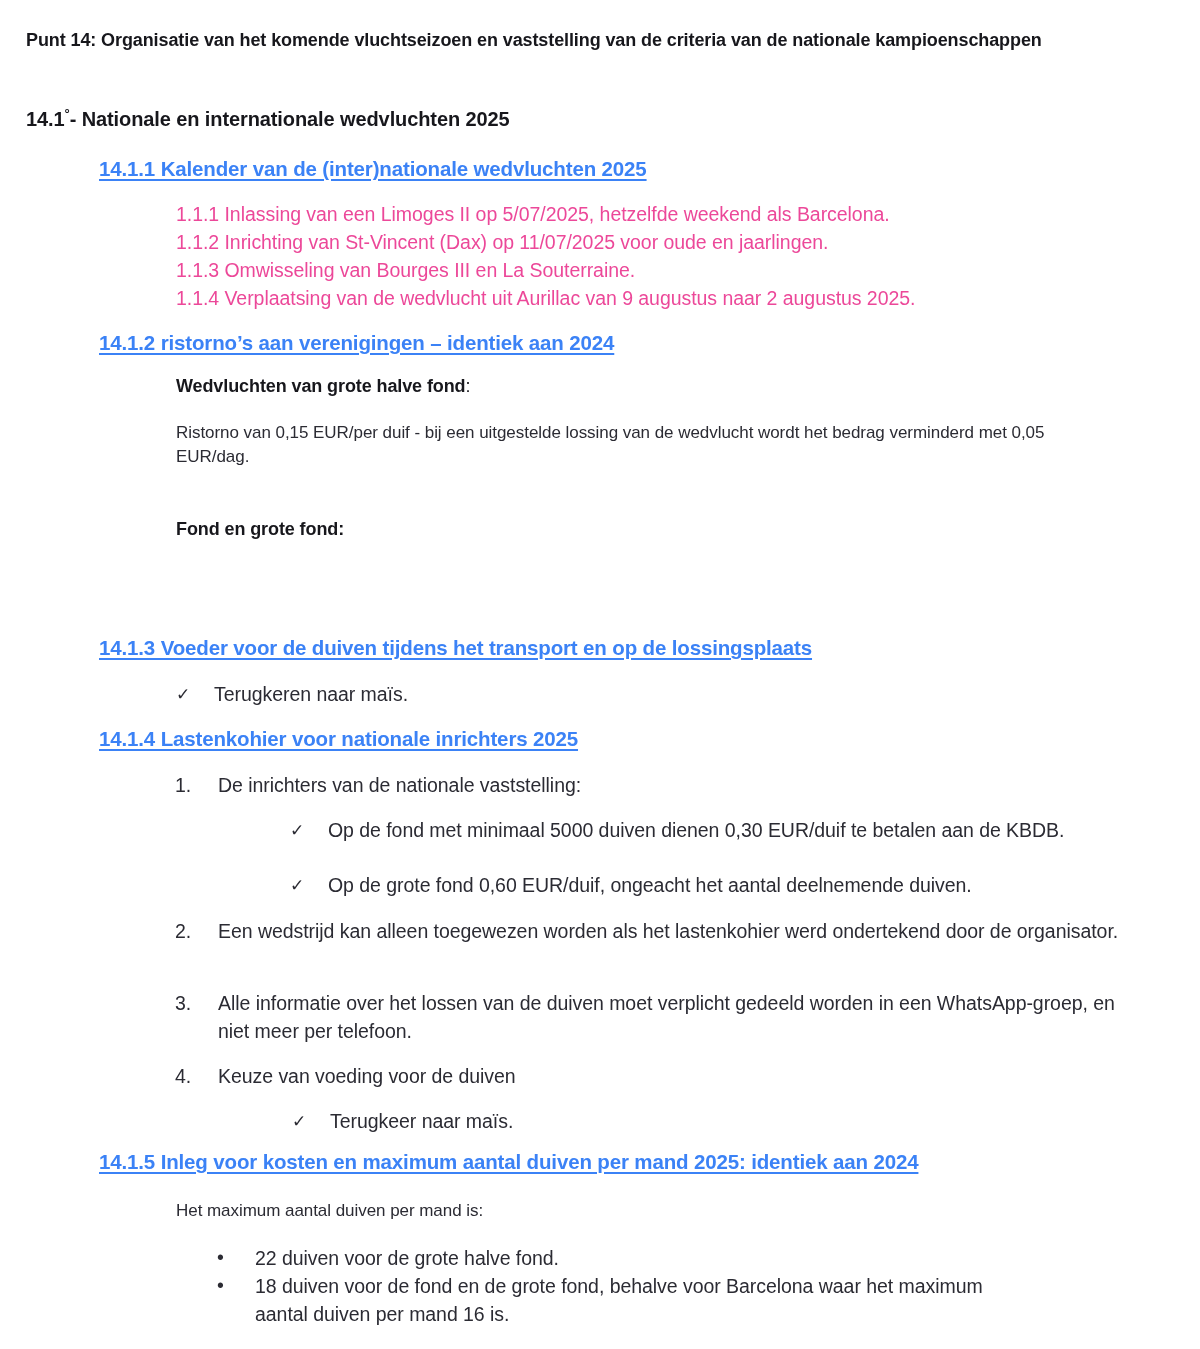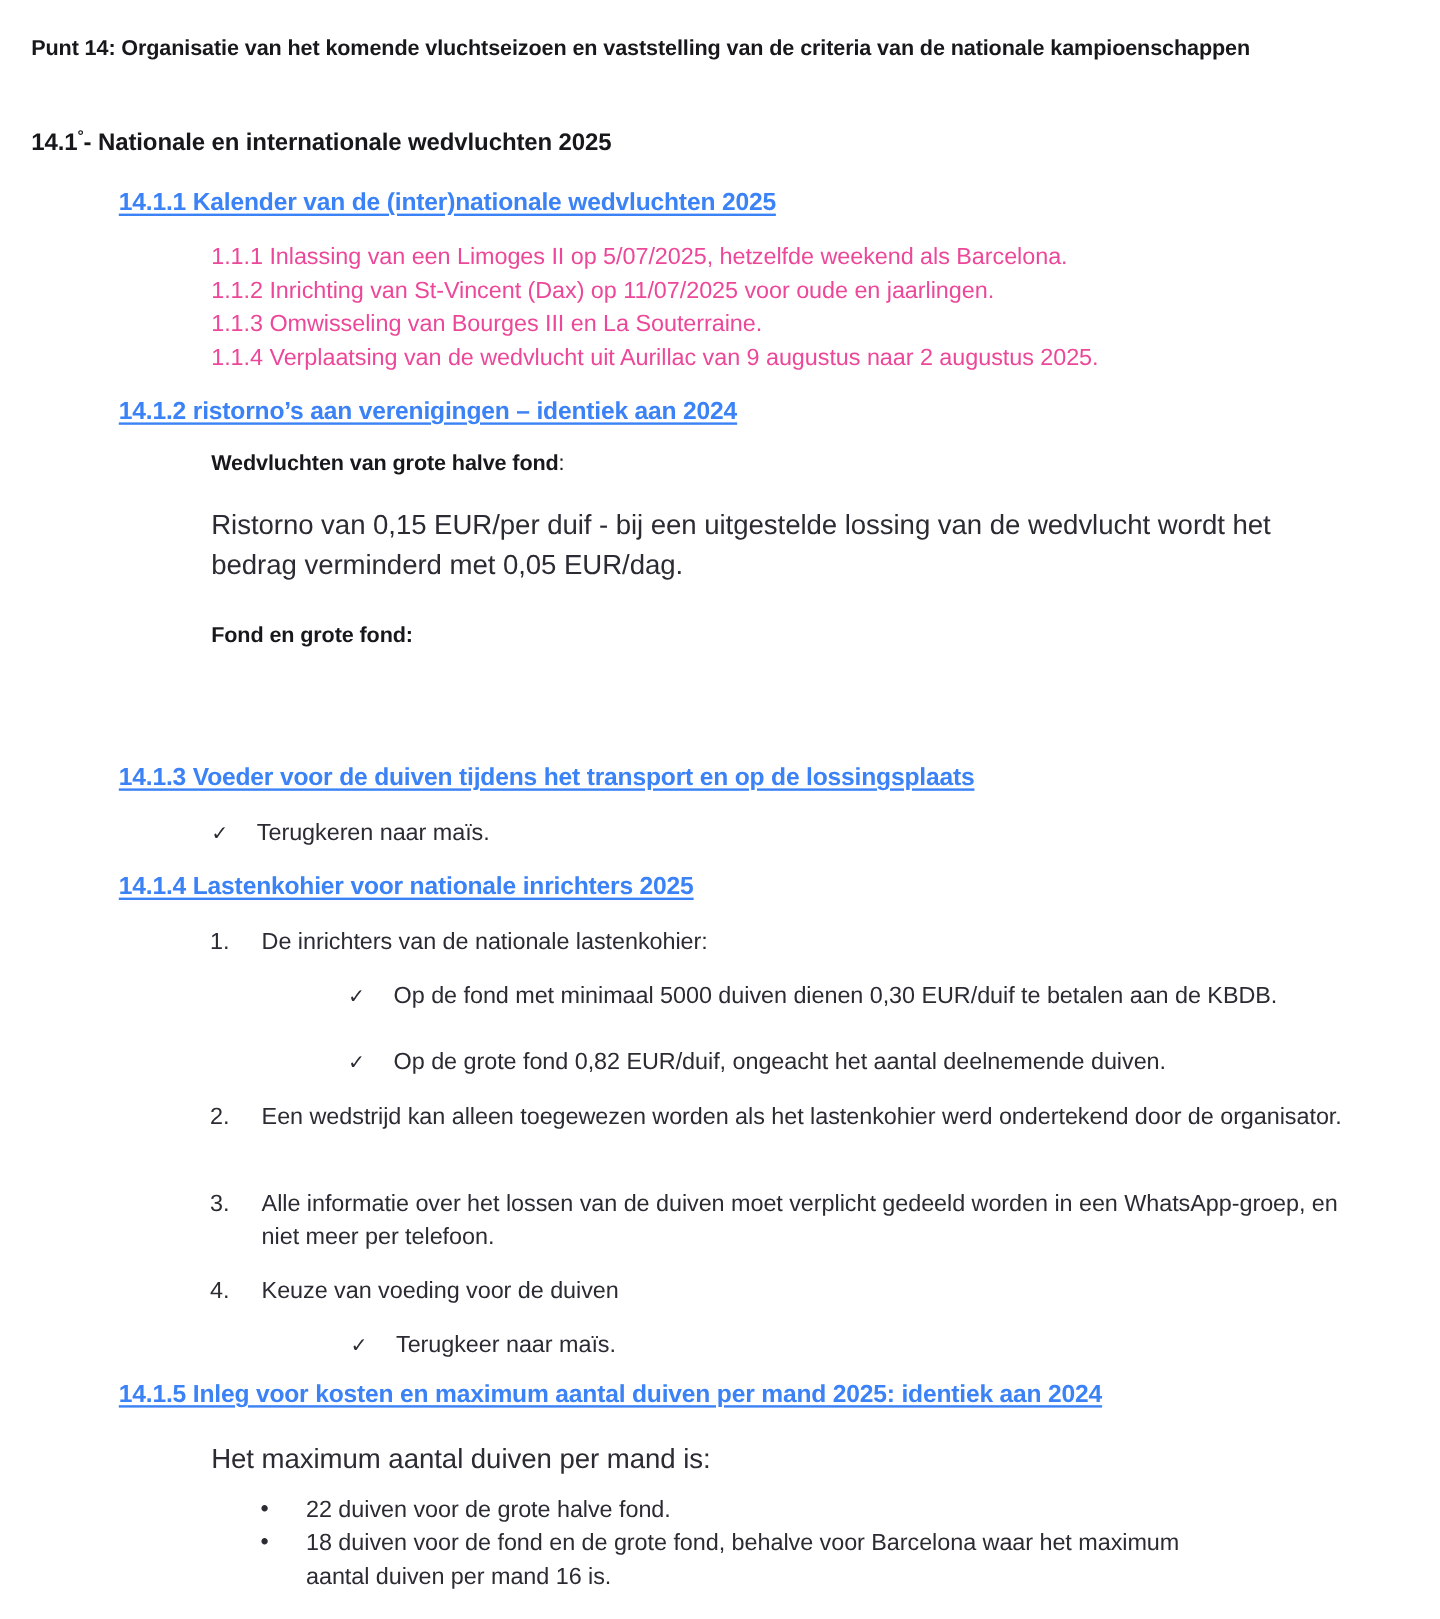--- a/index.html
+++ b/index.html
@@ -68,21 +68,21 @@
     font-size: 18px;
     font-weight: bold;
     color: #17171c;
     letter-spacing: -0.1px;
     text-align: center;
   }
   .bold-label .plain { font-weight: normal; }
 
   .para {
     position: absolute;
-    font-size: 23px;
+    font-size: 17px;
     line-height: 1.42;
     color: #2b2b33;
     letter-spacing: -0.05px;
   }
 
   .calendar-lines {
     position: absolute;
     left: 176px;
     top: 200px;
     width: 960px;
@@ -164,31 +164,31 @@
 
   <div class="row check-row" style="left:176px; top:681px; width:800px;">
     <span class="marker">✓</span>
     <span class="row-text">Terugkeren naar maïs.</span>
   </div>
 
   <div class="sub-heading" style="top:727px;">14.1.4 Lastenkohier voor nationale inrichters 2025</div>
 
   <div class="row num-row" style="left:175px; top:772px; width:940px;">
     <span class="marker">1.</span>
-    <span class="row-text">De inrichters van de nationale lastenkohier:</span>
+    <span class="row-text">De inrichters van de nationale vaststelling:</span>
   </div>
 
   <div class="row check-row" style="left:290px; top:817px; width:848px;">
     <span class="marker">✓</span>
     <span class="row-text">Op de fond met minimaal 5000 duiven dienen 0,30 EUR/duif te betalen aan de KBDB.</span>
   </div>
 
   <div class="row check-row" style="left:290px; top:872px; width:848px;">
     <span class="marker">✓</span>
-    <span class="row-text">Op de grote fond 0,82 EUR/duif, ongeacht het aantal deelnemende duiven.</span>
+    <span class="row-text">Op de grote fond 0,60 EUR/duif, ongeacht het aantal deelnemende duiven.</span>
   </div>
 
   <div class="row num-row" style="left:175px; top:918px; width:958px;">
     <span class="marker">2.</span>
     <span class="row-text">Een wedstrijd kan alleen toegewezen worden als het lastenkohier werd ondertekend door de organisator.</span>
   </div>
 
   <div class="row num-row" style="left:175px; top:990px; width:950px;">
     <span class="marker">3.</span>
     <span class="row-text">Alle informatie over het lossen van de duiven moet verplicht gedeeld worden in een WhatsApp-groep, en niet meer per telefoon.</span>

